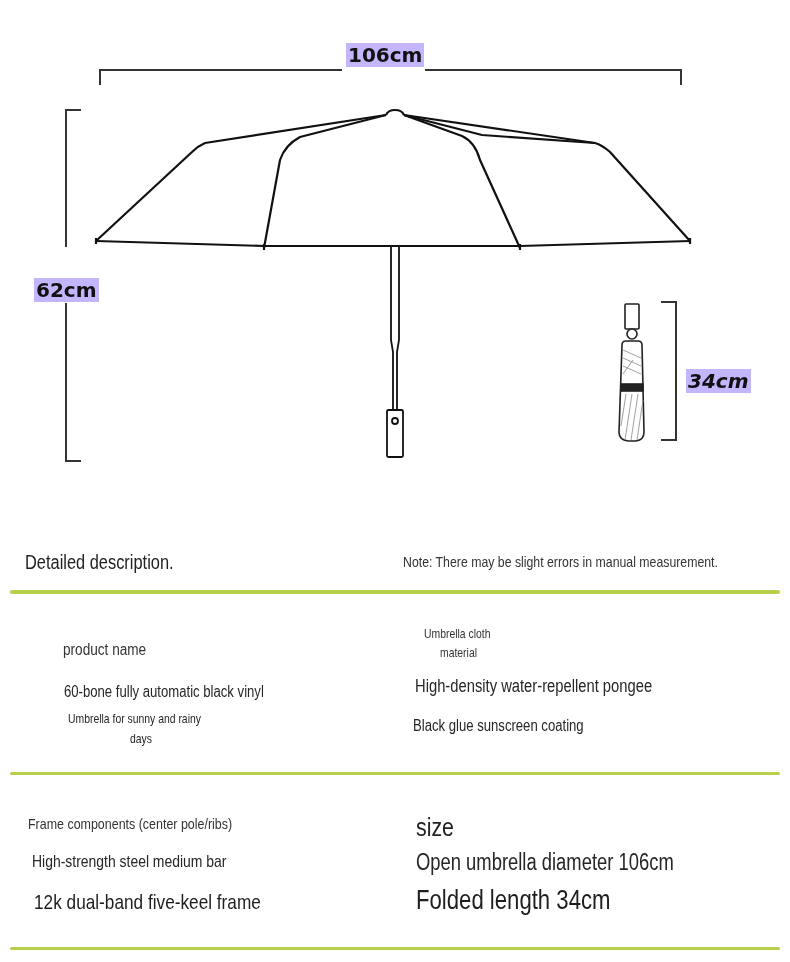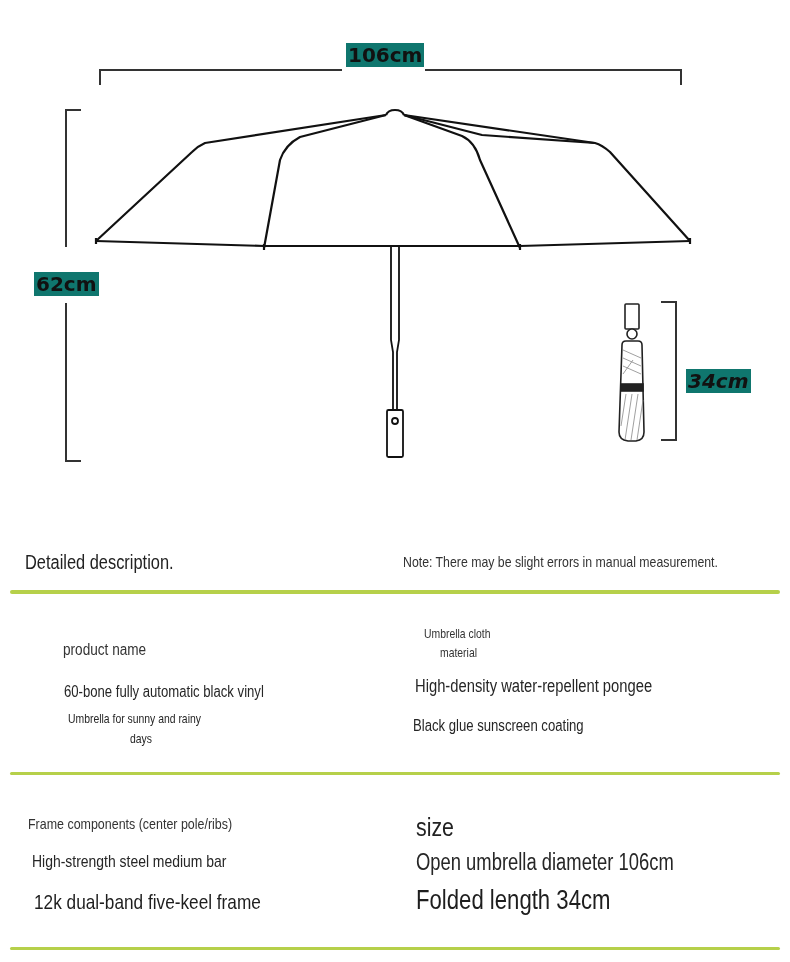--- a/index.html
+++ b/index.html
@@ -1,19 +1,19 @@
 <!DOCTYPE html>
 <html><head>
   <meta charset="utf-8">
   <style>
     html, body { margin: 0; padding: 0; background: #ffffff; }
     body { width: 790px; height: 962px; position: relative; overflow: hidden;
            font-family: "Liberation Sans", "DejaVu Sans", sans-serif; color: #222; }
     .diagram { position: absolute; left: 0; top: 0; width: 790px; height: 500px; }
-    .dim-label { position: absolute; font-family: "DejaVu Sans", sans-serif; font-weight: bold; color: #111; font-size: 20px; letter-spacing: 0; background: #0f766e; padding: 0 2px; }
+    .dim-label { position: absolute; font-family: "DejaVu Sans", sans-serif; font-weight: bold; color: #111; font-size: 20px; letter-spacing: 0; background: #c4b5fd; padding: 0 2px; }
     .divider { position: absolute; left: 10px; right: 10px; background: #b6d04a; border-radius: 2px; }
     .t { position: absolute; white-space: nowrap; color: #262626; transform-origin: left top; }
   </style>
 </head>
 <body>
 
 <div class="diagram">
   <svg width="790" height="500" viewBox="0 0 790 500">
 
     <g stroke="#333" stroke-width="2" fill="none">
@@ -65,21 +65,21 @@
         <line x1="623" y1="366" x2="641" y2="374"></line>
         <line x1="623" y1="374" x2="633" y2="360"></line>
         <line x1="625" y1="440" x2="632" y2="394"></line>
         <line x1="631" y1="440" x2="638" y2="394"></line>
         <line x1="637" y1="440" x2="643" y2="400"></line>
         <line x1="621" y1="426" x2="626" y2="394"></line>
       </g>
     </g>
   </svg>
   <div class="dim-label" style="left:346px;top:43px;">106cm</div>
-  <div class="dim-label" style="left:34px;top:272px;">62cm</div>
+  <div class="dim-label" style="left:34px;top:278px;">62cm</div>
   <div class="dim-label" style="left:686px;top:369px;font-style:italic;">34cm</div>
 </div>
 
 <div class="t" style="left:25px;top:551px;font-size:20px;transform:scaleX(0.82);color:#222;">Detailed description.</div>
 <div class="t" style="left:403px;top:553px;font-size:15px;transform:scaleX(0.82);color:#333;">Note: There may be slight errors in manual measurement.</div>
 <div class="divider" style="top:590px;height:4px;"></div>
 
 <div class="t" style="left:63px;top:641px;font-size:16px;transform:scaleX(0.85);color:#333;">product name</div>
 <div class="t" style="left:64px;top:683px;font-size:16px;transform:scaleX(0.82);">60-bone fully automatic black vinyl</div>
 <div class="t" style="left:68px;top:711px;font-size:13px;transform:scaleX(0.8);">Umbrella for sunny and rainy</div>

